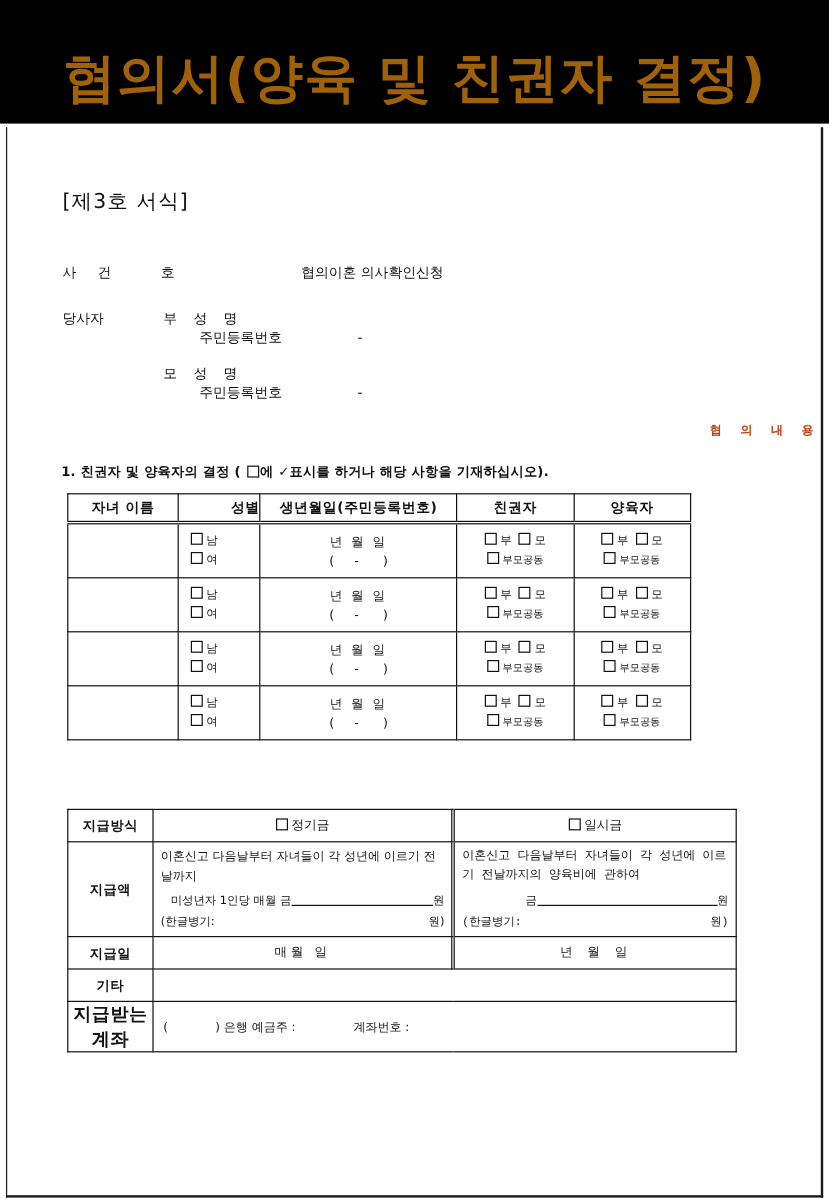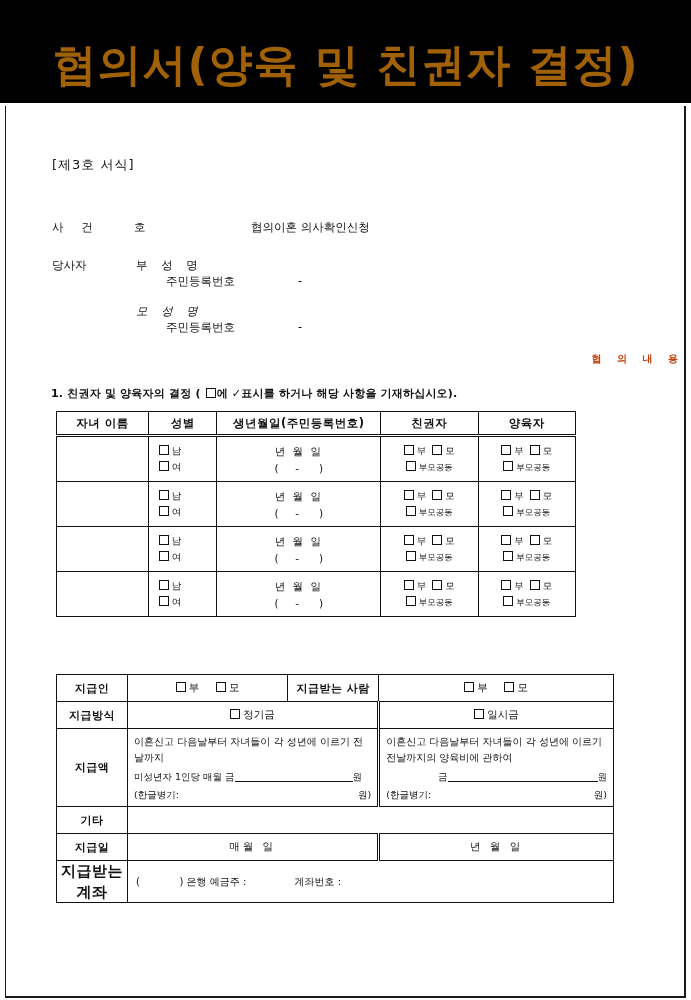--- a/index.html
+++ b/index.html
@@ -54,21 +54,21 @@
     position: relative;
     width: 100%;
     height: 100%;
   }
 
   
   .form-no {
     position: absolute;
     left: 46px;
     top: 50px;
-    font-size: 13px;
+    font-size: 17px;
     color: #111;
     letter-spacing: 1px;
   }
   .doc-title {
     position: absolute;
     left: 0; top: 72px;
     width: 100%;
     text-align: center;
     padding-left: 30px;
     box-sizing: border-box;
@@ -89,21 +89,21 @@
   .case-label   { left: 46px;  top: 114px; }
   .case-no      { left: 128px; top: 114px; }
   .case-apply   { left: 245px; top: 114px; }
 
   .party-label  { left: 46px;  top: 152px; }
   .father-label { left: 130px; top: 152px; letter-spacing: 5px; }
   .father-name  { left: 208px; top: 152px; }
   .father-rrn   { left: 160px; top: 168px; }
   .father-dash  { left: 292px; top: 168px; }
 
-  .mother-label { left: 130px; top: 198px; letter-spacing: 5px; font-style: italic; }
+  .mother-label { left: 130px; top: 198px; letter-spacing: 5px; }
   .mother-name  { left: 208px; top: 198px; }
   .mother-rrn   { left: 160px; top: 214px; }
   .mother-dash  { left: 292px; top: 214px; }
 
   .agreement-title {
     position: absolute;
     left: 0; top: 246px;
     width: 100%;
     text-align: right;
     padding-left: 40px;
@@ -161,21 +161,21 @@
 
   
   #tbl-children {
     left: 50px;
     top: 305px;
     width: 520px;
   }
   #tbl-children thead th { border-bottom: 3px double #111; }
   #tbl-children tbody td { height: 44px; }
   .c-name { width: 95px; }
-  .c-sex  { width: 70px; }
+  .c-sex  { width: 70px; text-align: right; }
   .c-birth{ width: 170px; }
   .c-pr   { width: 100px; }
   .c-cu   { width: 100px; }
 
   .sex-cell { line-height: 1.65; font-size: 9.5px; text-align: left; padding-left: 10px; }
   .birth-l1 { letter-spacing: 2px; }
   .birth-l2 { display: block; margin-top: 3px; }
   .pr-cell { line-height: 1.75; font-size: 9.5px; }
   .pr-row1 { display: block; }
   .pr-row2 { display: block; font-size: 8.5px; }
@@ -195,35 +195,36 @@
     top: 568px;
     width: 558px;
   }
   #tbl-cost td { height: 26px; }
   .t2-head {
     font-weight: bold;
     font-size: 11px;
     width: 70px;
     letter-spacing: 0.5px;
   }
-  .dbl-left { border-left: 3px double #111; }
+  .dbl-left { border-left: 3px double #111; font-family: Liberation Mono, monospace; }
 
   .amt-left, .amt-right {
     text-align: left;
     font-size: 10px;
     padding: 5px 6px 4px 6px;
     line-height: 1.6;
     height: 78px;
     vertical-align: top;
   }
   .amt-sub {
     display: block;
     margin-top: 3px;
     font-size: 9.5px;
     white-space: nowrap;
+    text-align: right;
   }
   .amt-sub .ul {
     display: inline-block;
     border-bottom: 1px solid #111;
     min-width: 118px;
     height: 12px;
     vertical-align: -2px;
   }
   .amt-sub .ul-r {
     display: inline-block;
@@ -361,32 +362,20 @@
           <span class="pr-row2"><span class="cb"></span><span>부모공동</span></span>
         </td>
       </tr>
     </tbody>
   </table>
 
 
   <table id="tbl-cost">
     <tbody>
       <tr>
-        <td class="t2-head">지급인</td>
-        <td>
-          <span class="cb"></span><span>부</span>&nbsp;&nbsp;&nbsp;&nbsp;
-          <span class="cb"></span><span>모</span>
-        </td>
-        <td class="t2-head" style="width:90px">지급받는 사람</td>
-        <td>
-          <span class="cb"></span><span>부</span>&nbsp;&nbsp;&nbsp;&nbsp;
-          <span class="cb"></span><span>모</span>
-        </td>
-      </tr>
-      <tr>
         <td class="t2-head">지급방식</td>
         <td colspan="2">
           <span class="cb"></span><span>정기금</span>
         </td>
         <td class="dbl-left">
           <span class="cb"></span><span>일시금</span>
         </td>
       </tr>
       <tr>
         <td class="t2-head">지급액</td>
@@ -395,27 +384,27 @@
           <span class="amt-sub"><span>미성년자 1인당   매월 금</span><span class="ul"></span><span>원</span></span>
           <span class="amt-han"><span>(한글병기:</span><span class="gap-right">원)</span></span>
         </td>
         <td class="amt-right dbl-left">
           <span>이혼신고 다음날부터 자녀들이 각 성년에 이르기 전날까지의 양육비에 관하여</span>
           <span class="amt-sub" style="text-align:right;display:block"><span>금</span><span class="ul-r"></span><span>원</span></span>
           <span class="amt-han"><span>(한글병기:</span><span class="gap-right">원)</span></span>
         </td>
       </tr>
       <tr>
-        <td class="t2-head etc-cell">기타</td>
-        <td colspan="3" class="etc-cell"></td>
-      </tr>
-      <tr>
         <td class="t2-head">지급일</td>
         <td colspan="2" class="pay-date-l">매월       일</td>
         <td class="dbl-left pay-date-r">년      월      일</td>
+      </tr>
+      <tr>
+        <td class="t2-head etc-cell">기타</td>
+        <td colspan="3" class="etc-cell"></td>
       </tr>
       <tr>
         <td class="t2-head two-line">
           <span>지급받는</span><br>
           <span>계좌</span>
         </td>
         <td colspan="3" class="acct-cell">
           <span>(</span>
           <span class="sp1">&nbsp;</span>
           <span>) 은행</span>

